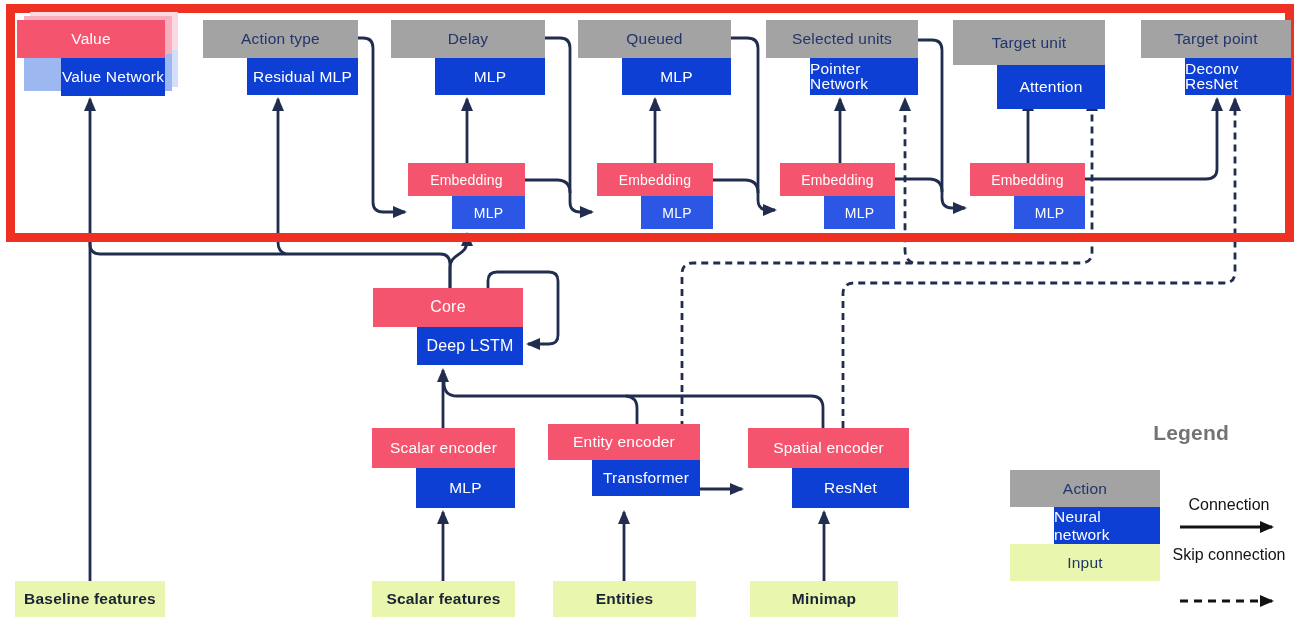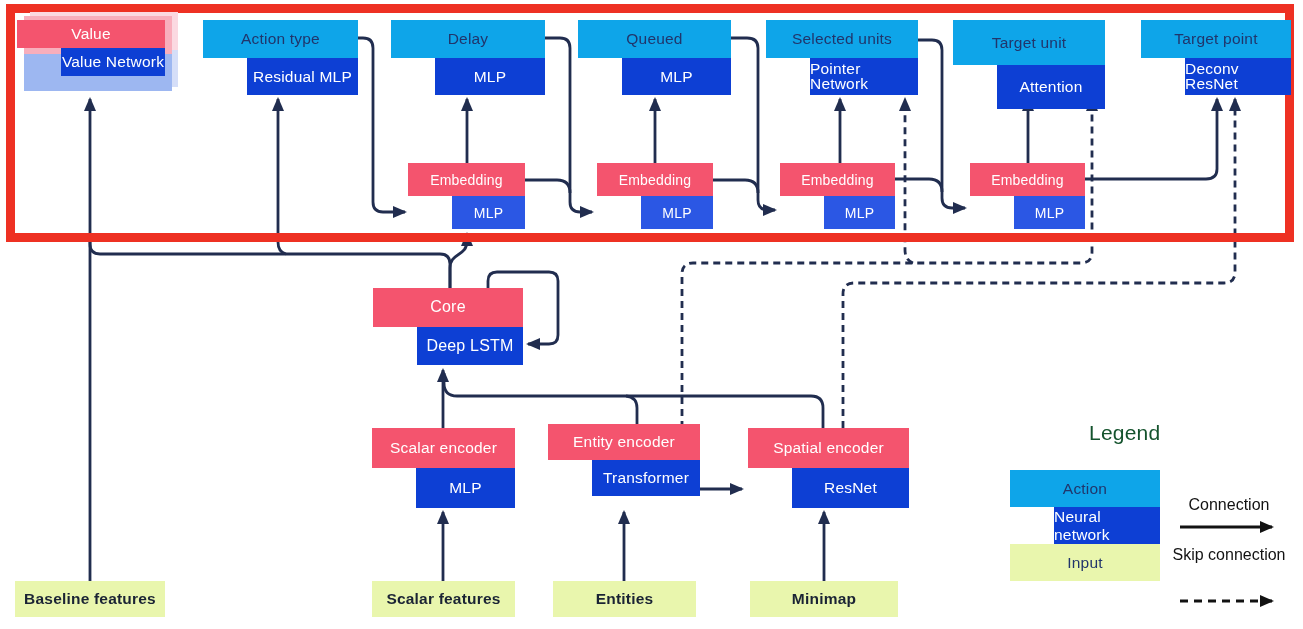--- a/index.html
+++ b/index.html
@@ -8,36 +8,36 @@
     font-family:"Liberation Sans","DejaVu Sans",sans-serif;
   }
   svg.wires{position:absolute;left:0;top:0;z-index:1;}
   .frame{
     position:absolute;left:6px;top:4px;width:1288px;height:238px;
     border:9px solid #ee3123;box-sizing:border-box;z-index:2;background:transparent;
   }
   .block{position:absolute;z-index:3;display:flex;flex-direction:column;}
   .half{flex:1;display:flex;align-items:center;justify-content:center;
     font-size:15.5px;font-weight:500;letter-spacing:.2px;line-height:1;}
-  .action-top{background:#0ea5e9;color:#21356b;}
+  .action-top{background:#a3a3a3;color:#21356b;}
   .output-top{background:#f4546e;color:#ffffff;}
   .net-bot{background:#0d3fd4;color:#ffffff;margin-left:44px;}
   .emb .half{font-size:14px;}
   .emb .net-bot{background:#2b57e4;}
   .core .half{font-size:16px;}
   .stack{position:absolute;z-index:3;display:flex;flex-direction:column;}
   .stack div{flex:1;}
   .input-box{
     position:absolute;z-index:3;background:#e9f6ad;color:#1a2334;
     display:flex;align-items:center;justify-content:center;
     font-size:15.5px;font-weight:600;letter-spacing:.2px;
   }
   .legend-title{
-    position:absolute;z-index:3;font-size:21px;font-weight:400;color:#14532d;
-    text-align:left;letter-spacing:.2px;
+    position:absolute;z-index:3;font-size:21px;font-weight:700;color:#737373;
+    text-align:right;letter-spacing:.2px;
   }
   .legend-box{position:absolute;z-index:3;display:flex;flex-direction:column;}
   .legend-row{height:37px;display:flex;align-items:center;justify-content:center;
     font-size:15.5px;font-weight:500;letter-spacing:.2px;}
   .input-row{background:#e9f6ad;color:#21356b;}
   .conn-label{
     position:absolute;z-index:3;color:#121212;font-size:16px;font-weight:500;
     text-align:center;line-height:1.15;
   }
 </style>
@@ -116,21 +116,21 @@
 
   <div class="stack" style="left:30px;top:12px;width:148px;height:75px">
     <div style="background:#fbd9e1"></div>
       <div style="background:#d5def8"></div>
   </div>
   <div class="stack" style="left:24px;top:16px;width:148px;height:75px">
     <div style="background:#f8aebc"></div>
       <div style="background:#9db7f1"></div>
   </div>
 
-  <div class="block" style="left:17px;top:20px;width:148px;height:56px">
+  <div class="block" style="left:17px;top:20px;width:148px;height:76px">
     <div class="half output-top">Value</div>
     <div class="half net-bot">Value Network</div>
   </div>
   <div class="block" style="left:203px;top:20px;width:155px;height:75px">
     <div class="half action-top">Action type</div>
     <div class="half net-bot">Residual MLP</div>
   </div>
   <div class="block" style="left:391px;top:20px;width:154px;height:75px">
     <div class="half action-top">Delay</div>
     <div class="half net-bot">MLP</div>

